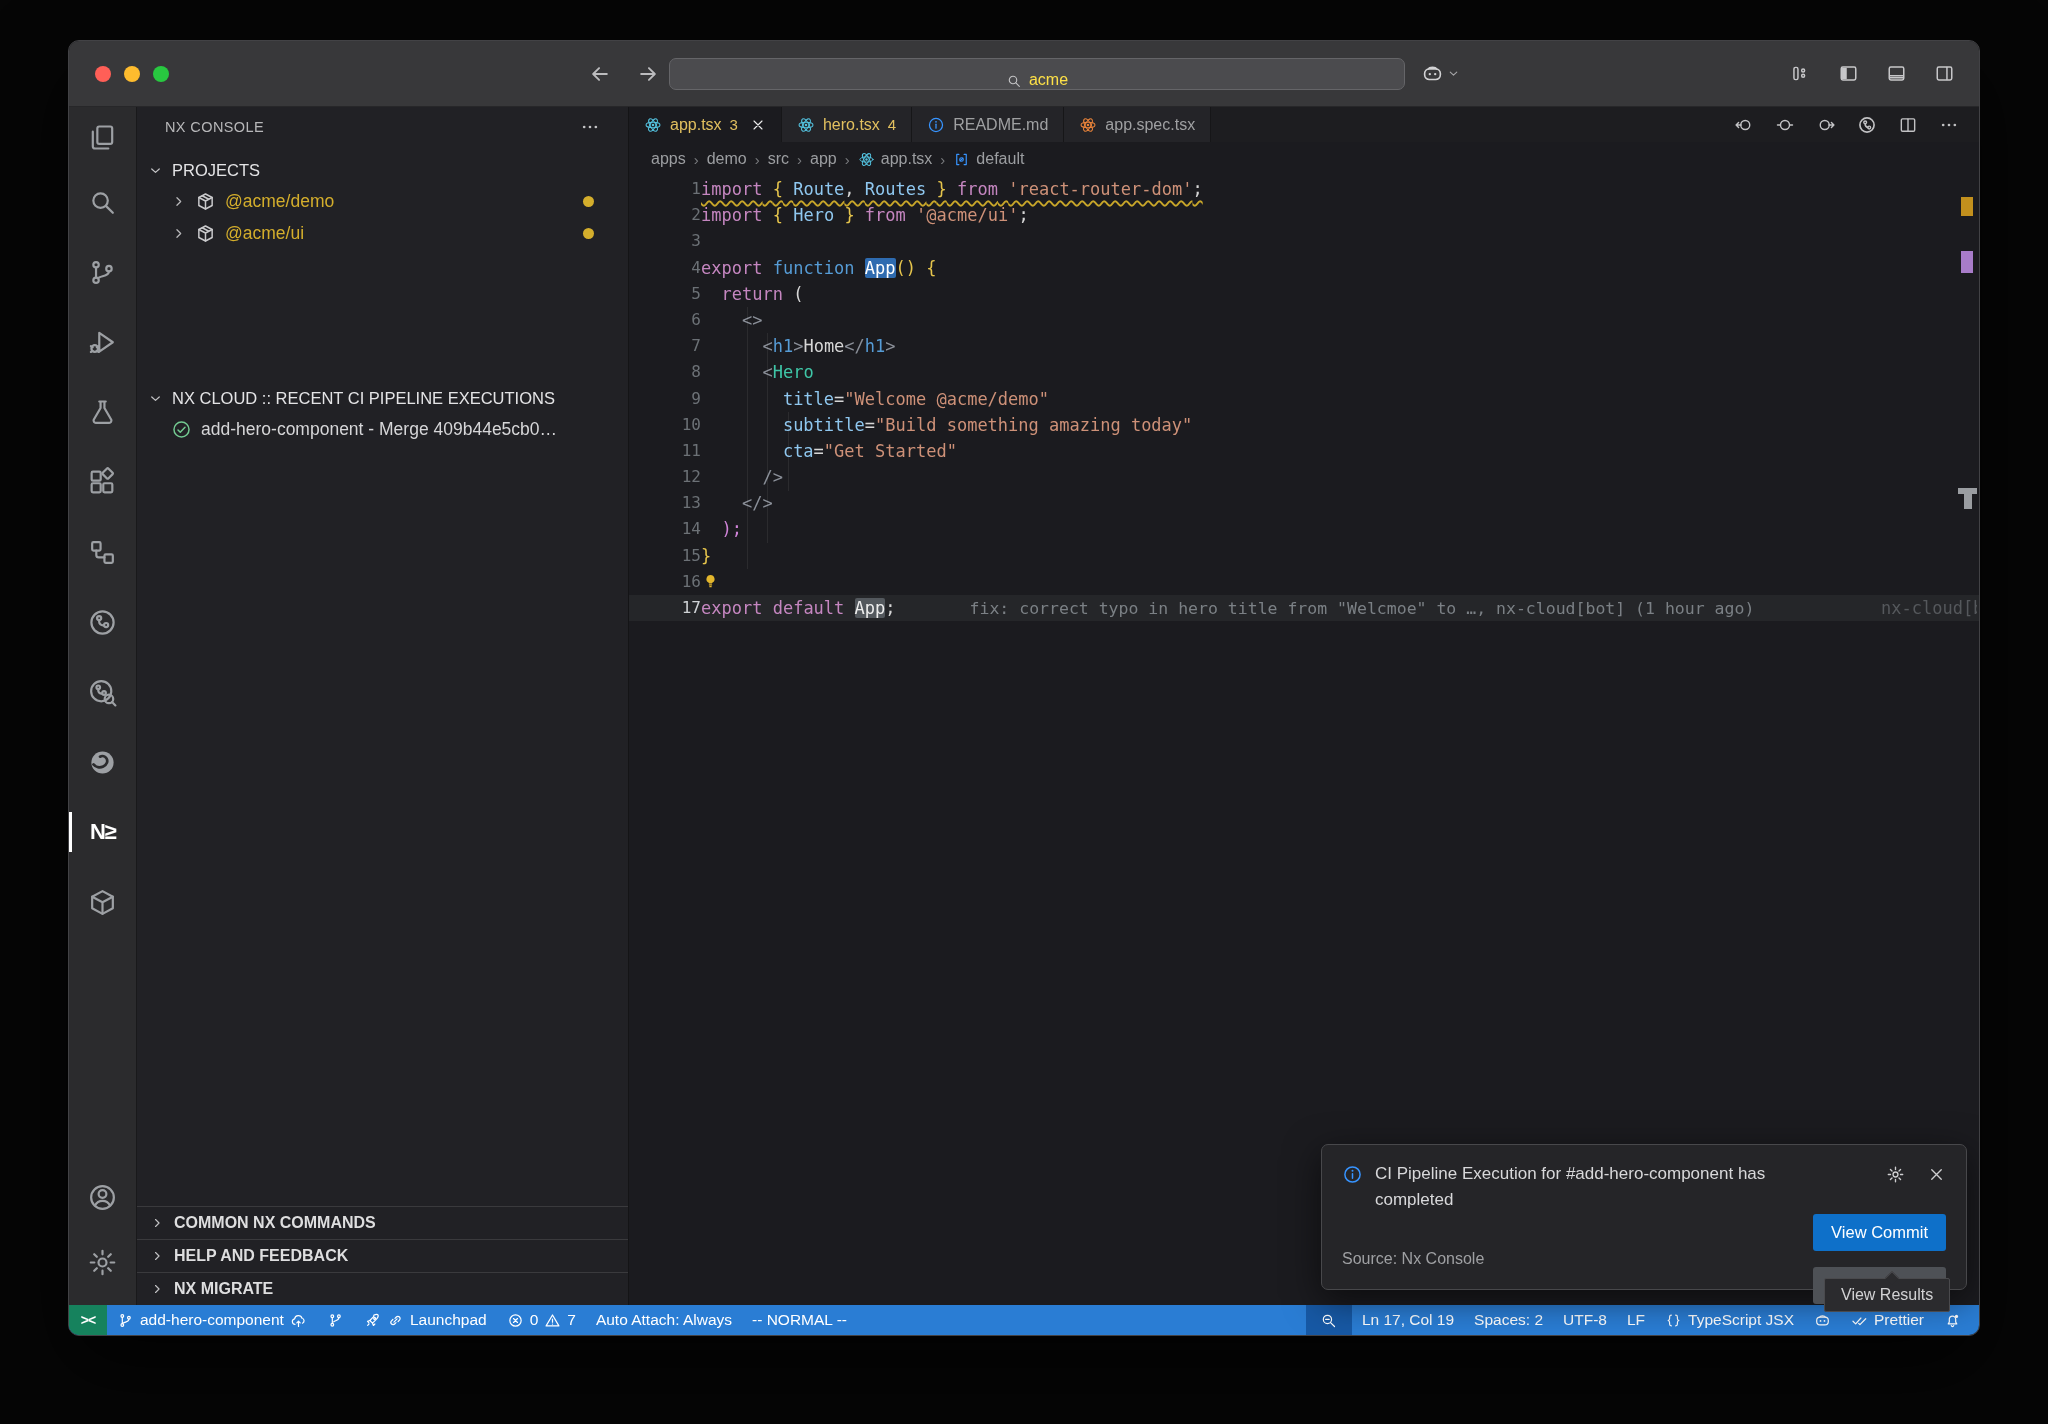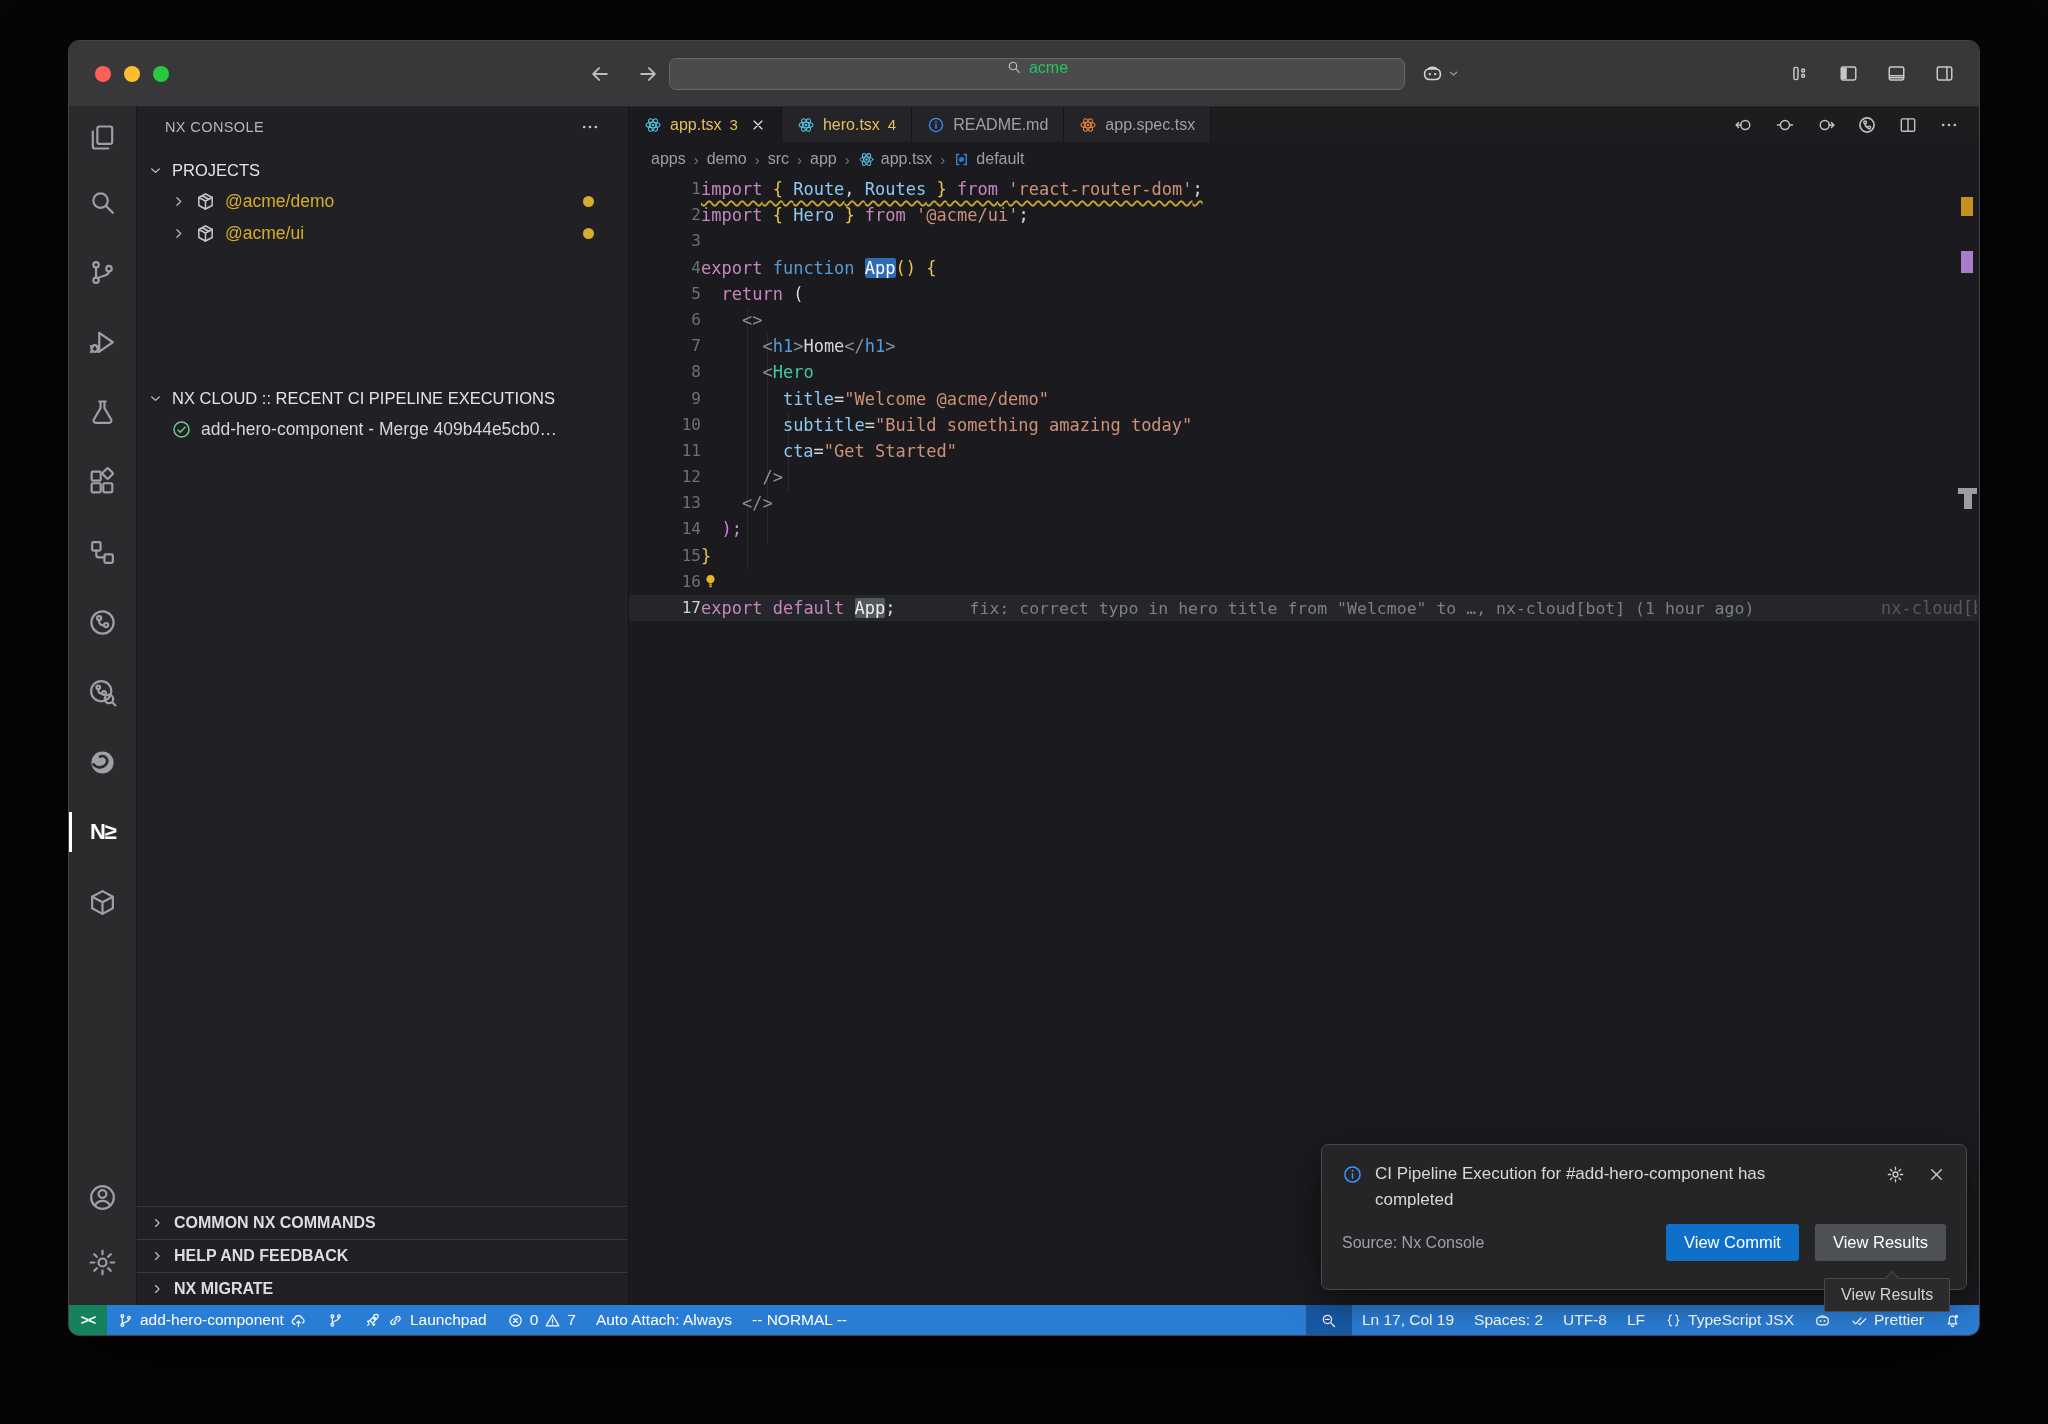--- a/index.html
+++ b/index.html
@@ -10,21 +10,21 @@
 
   .window{position:absolute;left:68px;top:40px;width:1912px;height:1296px;border-radius:11px;background:#1e1e21;border:1px solid #424245;box-shadow:0 30px 80px rgba(0,0,0,.7);overflow:hidden;display:flex;flex-direction:column;}
 
   
   .titlebar{height:66px;background:#38383a;position:relative;flex:0 0 auto;border-bottom:1px solid #272729;}
   .traffic{position:absolute;left:26px;top:0;height:100%;display:flex;align-items:center;gap:13px;}
   .light{width:16px;height:16px;border-radius:50%;}
   .l-close{background:#ff5f57}.l-min{background:#febc2e}.l-zoom{background:#28c840}
   .nav{position:absolute;left:520px;top:0;height:100%;display:flex;align-items:center;gap:26px;color:#bcbcbe;}
   .nav .icon{width:22px;height:22px;}
-  .searchbox{position:absolute;left:600px;top:17px;width:736px;height:32px;background:#4b4b4e;border:1px solid #656568;border-radius:7px;display:flex;align-items:flex-start;justify-content:center;gap:7px;color:#22c55e;font-size:16px;}
+  .searchbox{position:absolute;left:600px;top:17px;width:736px;height:32px;background:#4b4b4e;border:1px solid #656568;border-radius:7px;display:flex;align-items:flex-end;justify-content:center;gap:7px;color:#fde047;font-size:16px;}
   .searchbox .icon{width:16px;height:16px;color:#c3c3c5;}
   .copilot-area{position:absolute;left:1352px;top:0;height:100%;display:flex;align-items:center;gap:3px;color:#d2d2d4;}
   .copilot-area .cp{width:23px;height:23px;}
   .copilot-area .chev{width:13px;height:13px;color:#a8a8aa;}
   .tb-right{position:absolute;right:24px;top:0;height:100%;display:flex;align-items:center;gap:27px;color:#c7c7c9;}
   .tb-right .icon{width:21px;height:21px;}
 
   
   .main{flex:1;display:flex;min-height:0;}
   .activitybar{width:68px;background:#2b2b2d;display:flex;flex-direction:column;border-right:1px solid #19191b;flex:0 0 auto;}
@@ -108,21 +108,21 @@
 
   
   .toast{position:absolute;left:1252px;top:1103px;width:646px;height:146px;background:#252528;border:1px solid #48484b;border-radius:7px;box-shadow:0 10px 36px rgba(0,0,0,.55);padding:16px 20px 28px 20px;display:flex;flex-direction:column;z-index:5;}
   .toast-head{display:flex;gap:12px;}
   .toast-head .info-ic{width:21px;height:21px;color:var(--accent-blue);flex:0 0 auto;margin-top:3px;}
   .toast-msg{font-size:17px;color:#d8d8da;line-height:1.55;width:440px;}
   .toast-icons{margin-left:auto;display:flex;gap:22px;color:#cfcfd1;align-items:flex-start;padding-top:4px;}
   .toast-icons .icon{width:19px;height:19px;}
   .toast-foot{margin-top:auto;display:flex;align-items:center;}
   .toast-src{color:#9fa0a3;font-size:16px;}
-  .toast-actions{margin-left:auto;display:flex;gap:16px;}
+  .toast-actions{margin-left:auto;display:flex;gap:16px;flex-direction:column;}
   .btn{height:37px;padding:0 18px;display:flex;align-items:center;font-size:16.5px;color:#fff;border-radius:3px;}
   .btn.primary{background:var(--button-primary);}
   .btn.secondary{background:#4e5156;}
   .tooltip{position:absolute;left:1755px;top:1237px;height:34px;padding:0 16px;background:#2b2b2e;border:1px solid #4a4a4d;color:#d2d2d4;font-size:16px;display:flex;align-items:center;z-index:6;border-radius:2px;}
   .tooltip .caret{position:absolute;top:-6px;left:62px;width:10px;height:10px;background:#2b2b2e;border-left:1px solid #4a4a4d;border-top:1px solid #4a4a4d;transform:rotate(45deg);}
 </style>
 </head>
 <body>
 
 <div class="page">

